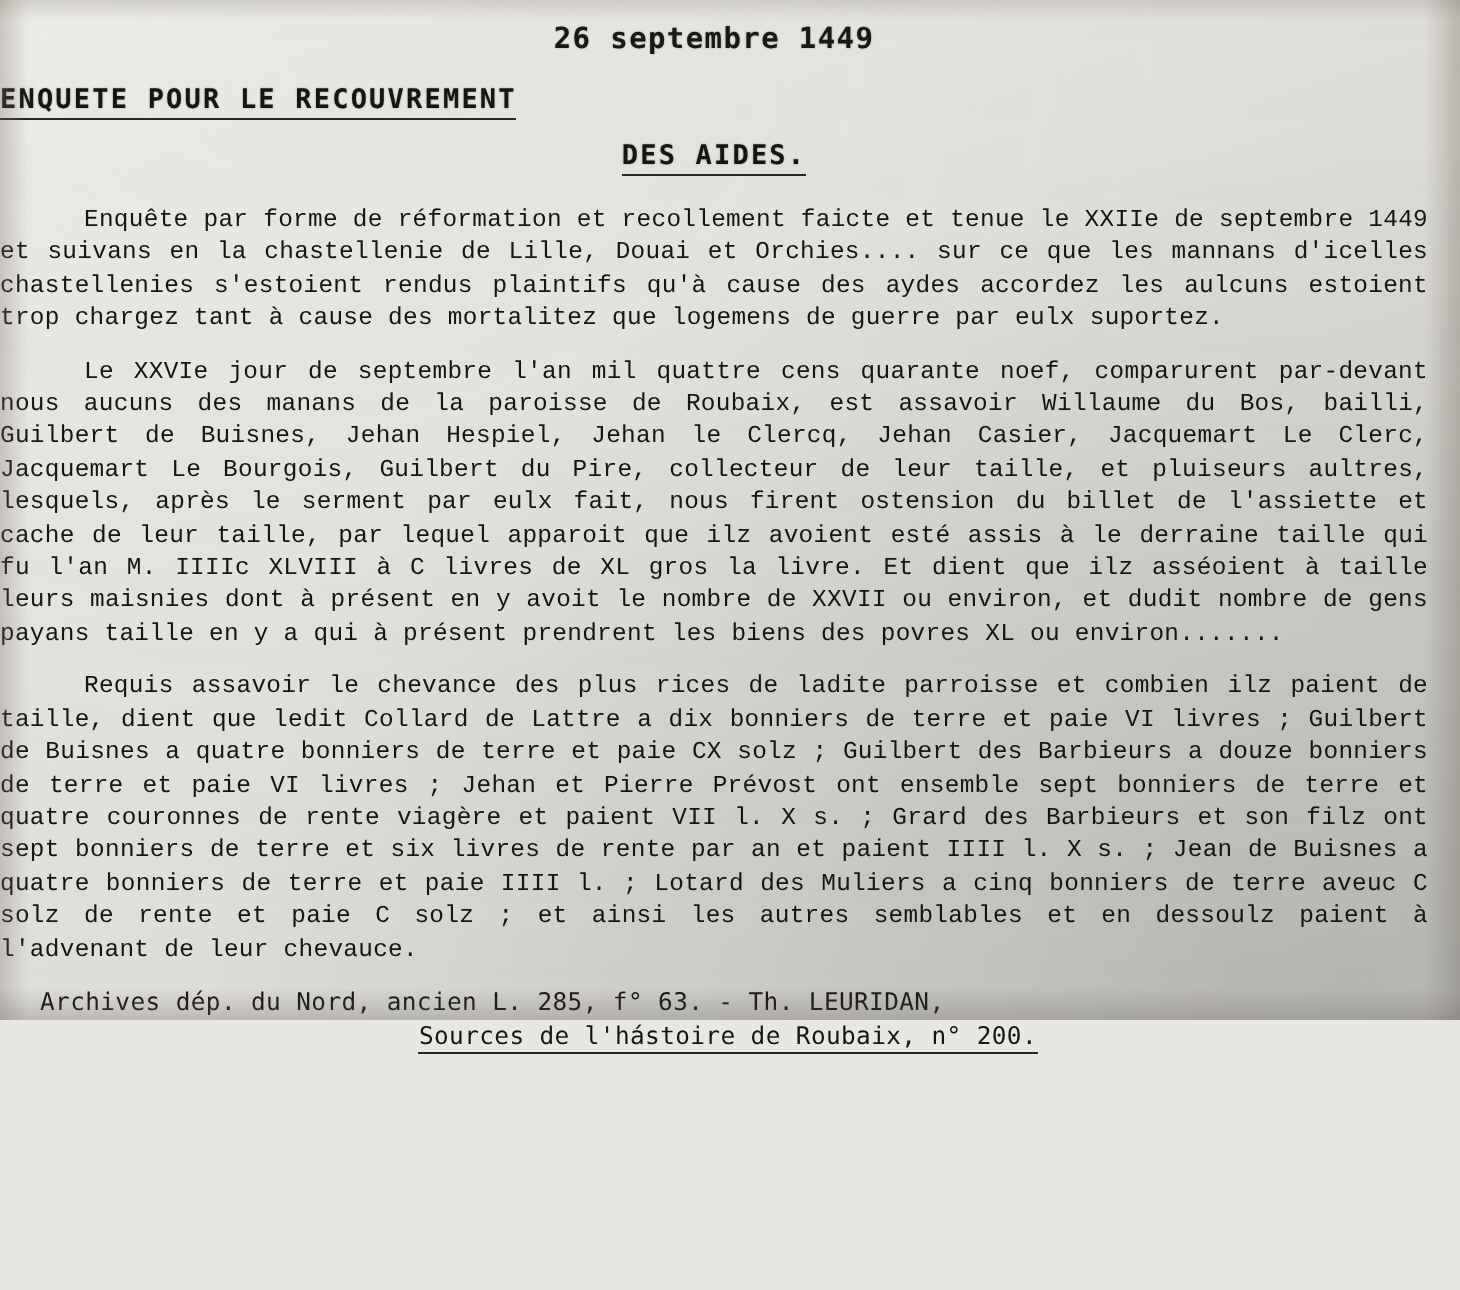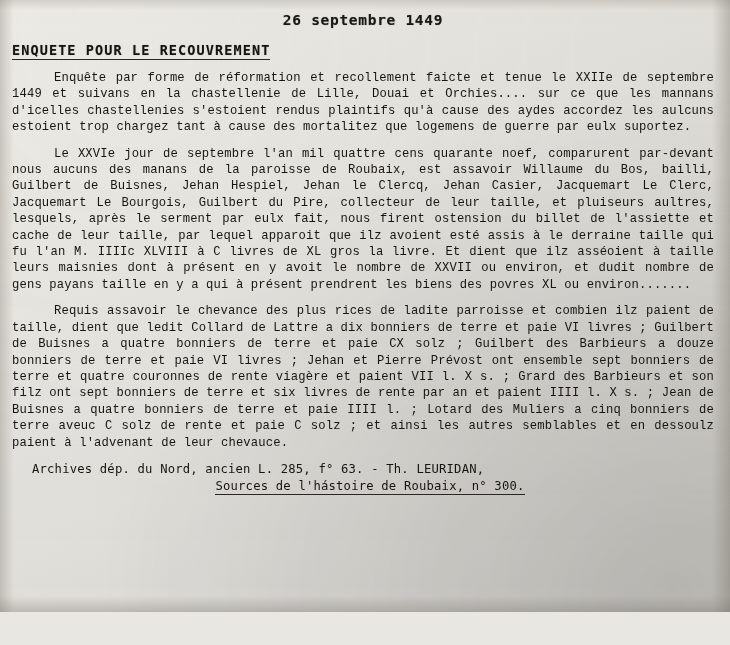--- a/index.html
+++ b/index.html
@@ -9,24 +9,24 @@
   body {
     width: 730px;
     height: 645px;
     background: #e9e7e2;
     font-family: "DejaVu Sans Mono", monospace;
     overflow: hidden;
   }
   .page {
     position: relative;
     width: 730px;
-    height: 612px;
+    height: 510px;
     background: linear-gradient(100deg, #eceae5 0%, #e6e4df 45%, #dedcd6 100%);
     box-sizing: border-box;
-    padding: 8px 16px 6px 12px;
+    padding: 8px 16px 6px 0;
     color: #15130f;
   }
   
   .page:before {
     content: "";
     position: absolute;
     left: 0; top: 0; right: 0; bottom: 0;
     pointer-events: none;
     background:
       radial-gradient(ellipse at 18% 8%, rgba(255,255,255,0.42), rgba(255,255,255,0) 55%),
@@ -134,28 +134,31 @@
   <div class="blur-edge blur-bottom"></div>
 
   <div class="content">
 
     <div class="date-line">26 septembre 1449</div>
 
     <div class="title-1">
       <span class="underline">ENQUETE POUR LE RECOUVREMENT</span>
     </div>
 
+    <div class="title-2">
+      <span class="underline">DES AIDES.</span>
+    </div>
 
     <p class="para">Enquête par forme de réformation et recollement faicte et tenue le XXIIe de septembre 1449 et suivans en la chastellenie de Lille, Douai et Orchies.... sur ce que les mannans d'icelles chastellenies s'estoient rendus plaintifs qu'à cause des aydes accordez les aulcuns estoient trop chargez tant à cause des mortalitez que logemens de guerre par eulx suportez.</p>
     <p class="para">Le XXVIe jour de septembre l'an mil quattre cens quarante noef, comparurent par-devant nous aucuns des manans de la paroisse de Roubaix, est assavoir Willaume du Bos, bailli, Guilbert de Buisnes, Jehan Hespiel, Jehan le Clercq, Jehan Casier, Jacquemart Le Clerc, Jacquemart Le Bourgois, Guilbert du Pire, collecteur de leur taille, et pluiseurs aultres, lesquels, après le serment par eulx fait, nous firent ostension du billet de l'assiette et cache de leur taille, par lequel apparoit que ilz avoient esté assis à le derraine taille qui fu l'an M. IIIIc XLVIII à C livres de XL gros la livre. Et dient que ilz asséoient à taille leurs maisnies dont à présent en y avoit le nombre de XXVII ou environ, et dudit nombre de gens payans taille en y a qui à présent prendrent les biens des povres XL ou environ.......</p>
     <p class="para">Requis assavoir le chevance des plus rices de ladite parroisse et combien ilz paient de taille, dient que ledit Collard de Lattre a dix bonniers de terre et paie VI livres ; Guilbert de Buisnes a quatre bonniers de terre et paie CX solz ; Guilbert des Barbieurs a douze bonniers de terre et paie VI livres ; Jehan et Pierre Prévost ont ensemble sept bonniers de terre et quatre couronnes de rente viagère et paient VII l. X s. ; Grard des Barbieurs et son filz ont sept bonniers de terre et six livres de rente par an et paient IIII l. X s. ; Jean de Buisnes a quatre bonniers de terre et paie IIII l. ; Lotard des Muliers a cinq bonniers de terre aveuc C solz de rente et paie C solz ; et ainsi les autres semblables et en dessoulz paient à l'advenant de leur chevauce.</p>
 
     <div class="footer">
       <div class="arch-line">
         <span>Archives dép. du Nord, ancien L. 285, f° 63. - Th. LEURIDAN,</span>
       </div>
       <div class="src-line">
-        <span class="underline">Sources de l'hástoire de Roubaix, n° 300.</span>
+        <span class="underline">Sources de l'hástoire de Roubaix, n° 200.</span>
       </div>
     </div>
 
   </div>
 </div>
 
 </body></html>

